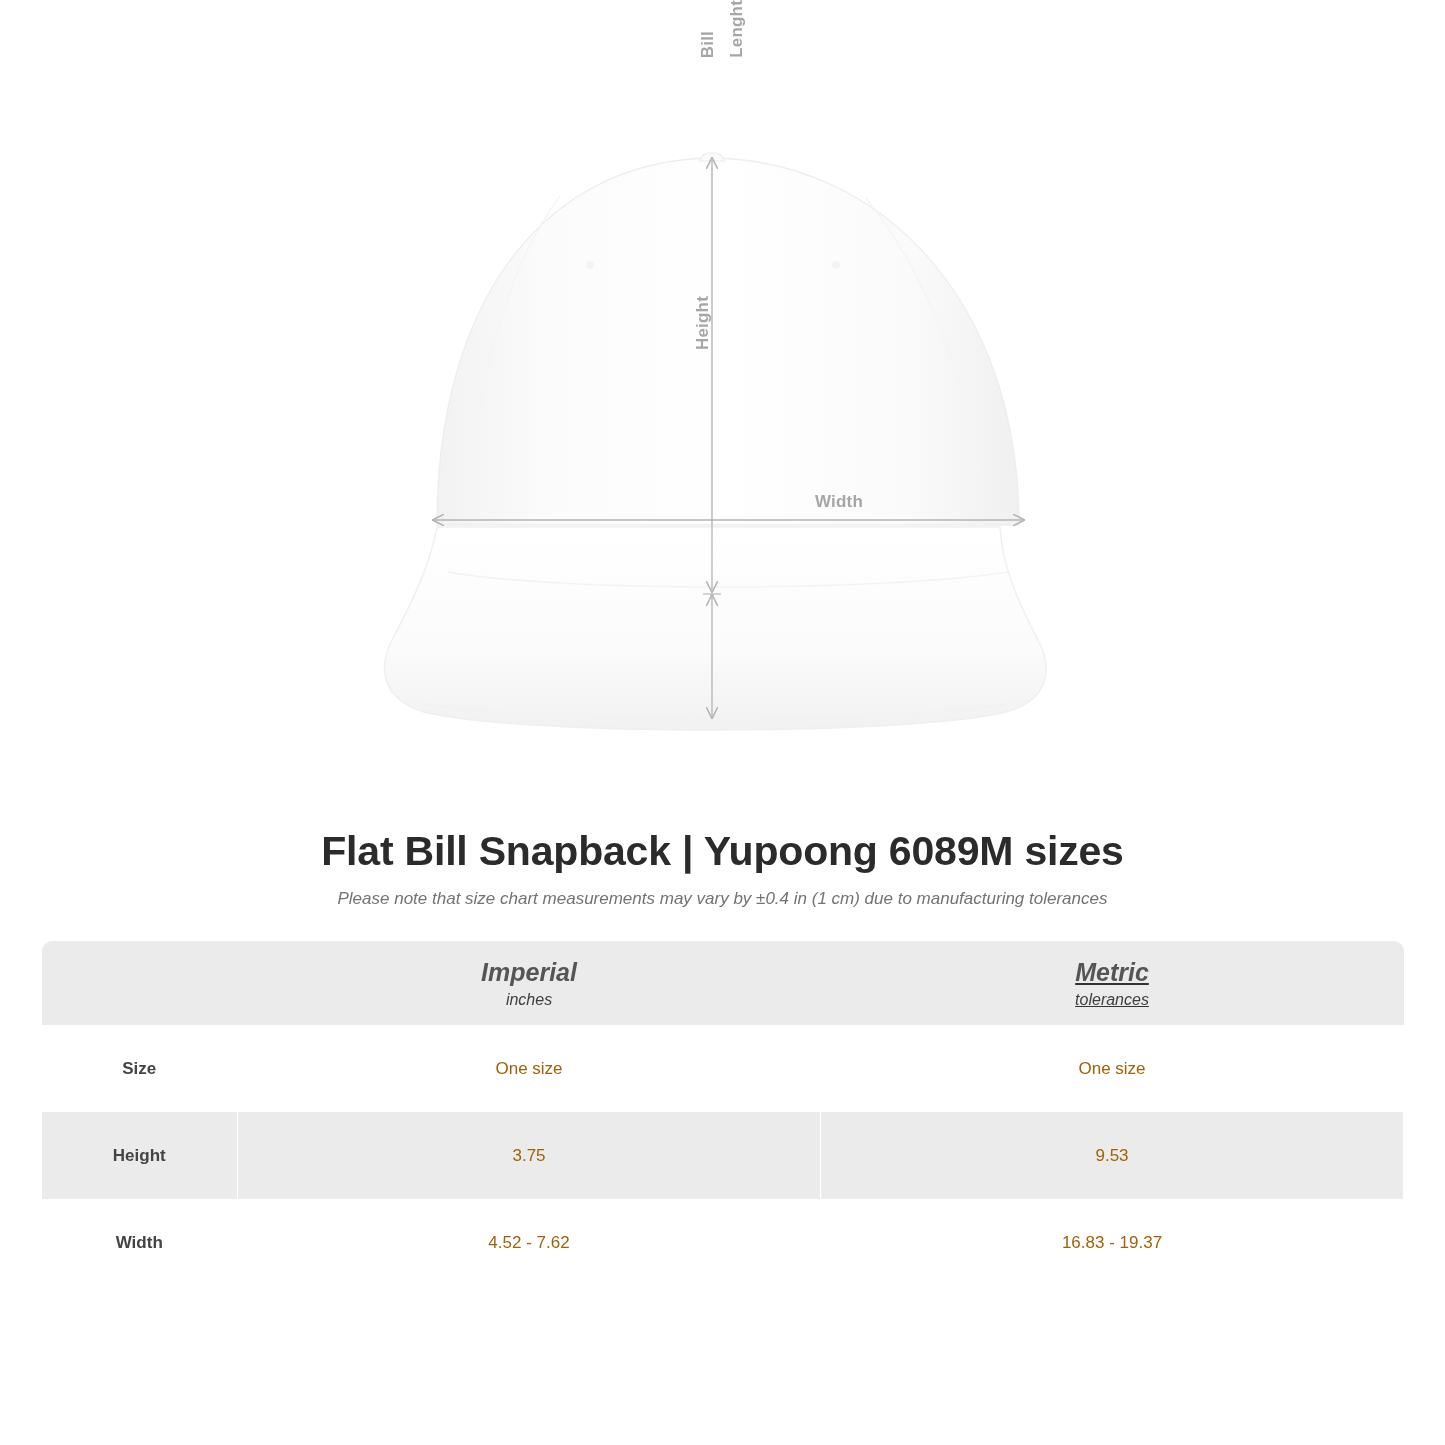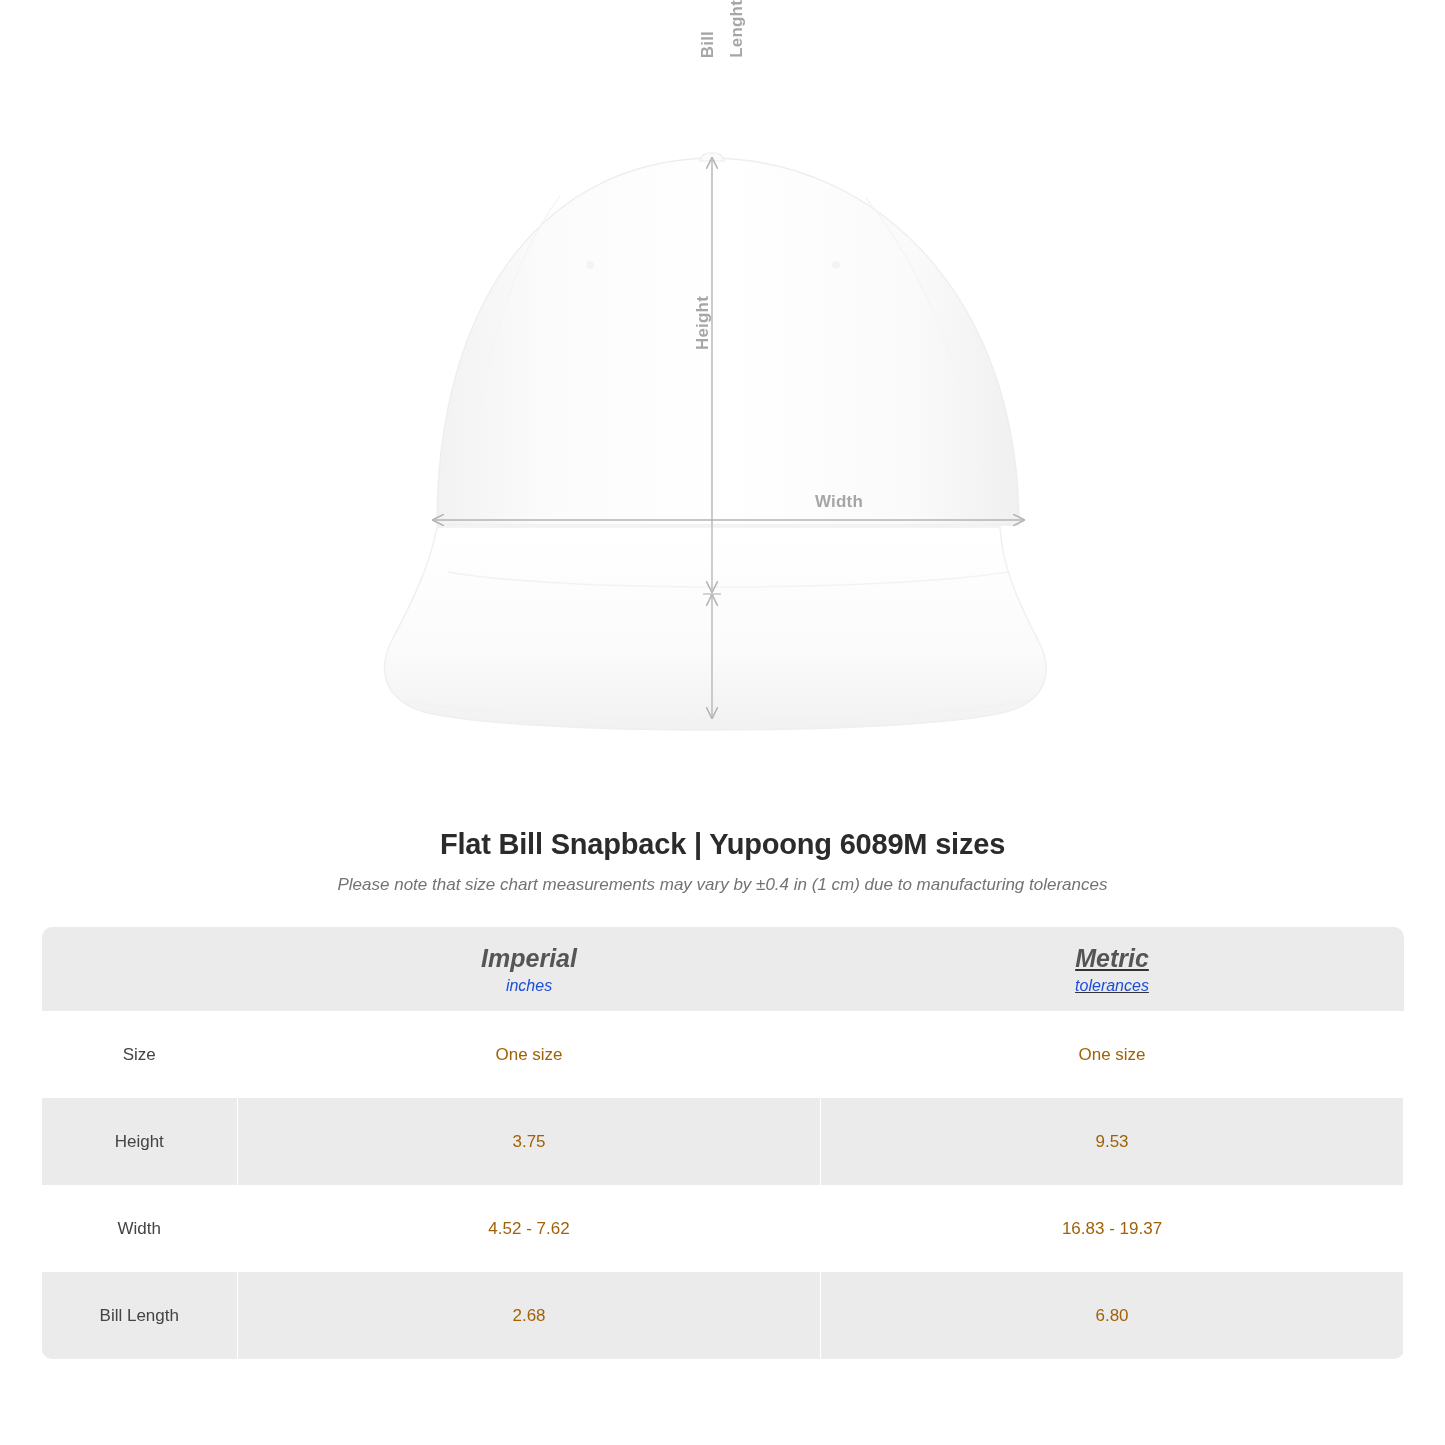--- a/index.html
+++ b/index.html
@@ -58,21 +58,21 @@
     text-align: center;
   }
 
   
   .title-block {
     width: 1445px;
     text-align: center;
     margin-top: 18px;
   }
   .chart-title {
-    font-size: 29px;
+    font-size: 41px;
     font-weight: bold;
     color: #2b2b2b;
     margin: 0;
     letter-spacing: -0.2px;
   }
   .chart-note {
     font-size: 17px;
     font-style: italic;
     color: #737373;
     margin-top: 14px;
@@ -113,40 +113,40 @@
     font-size: 25px;
     font-style: italic;
     font-weight: bold;
     color: #555555;
     display: block;
     line-height: 30px;
   }
   .unit-sub {
     font-size: 16px;
     font-style: italic;
-    color: #1d4ed8;
+    color: #404040;
     display: block;
     margin-top: 4px;
   }
 
   .data-row td {
     height: 87px;
     font-size: 17px;
     color: #444444;
     border-left: 1px solid #ffffff;
     border-right: 1px solid #ffffff;
   }
   .data-row.alt td {
     background: #ebebeb;
   }
   .data-row.plain td {
     background: #ffffff;
   }
   .row-label {
-    font-weight: normal;
+    font-weight: bold;
     color: #3a3a3a;
     font-size: 17px;
     border-left: none !important;
   }
   .data-row td.cell-value {
     color: #a16207;
   }
   .data-row:last-child td:first-child {
     border-bottom-left-radius: 10px;
   }
@@ -261,22 +261,17 @@
           <td class="cell-value">3.75</td>
           <td class="cell-value">9.53</td>
         </tr>
 
         <tr class="data-row plain">
           <td class="row-label">Width</td>
           <td class="cell-value">4.52 - 7.62</td>
           <td class="cell-value">16.83 - 19.37</td>
         </tr>
 
-        <tr class="data-row alt">
-          <td class="row-label">Bill Length</td>
-          <td class="cell-value">2.68</td>
-          <td class="cell-value">6.80</td>
-        </tr>
       </tbody>
     </table>
   </div>
 
 </div>
 
 </body></html>

